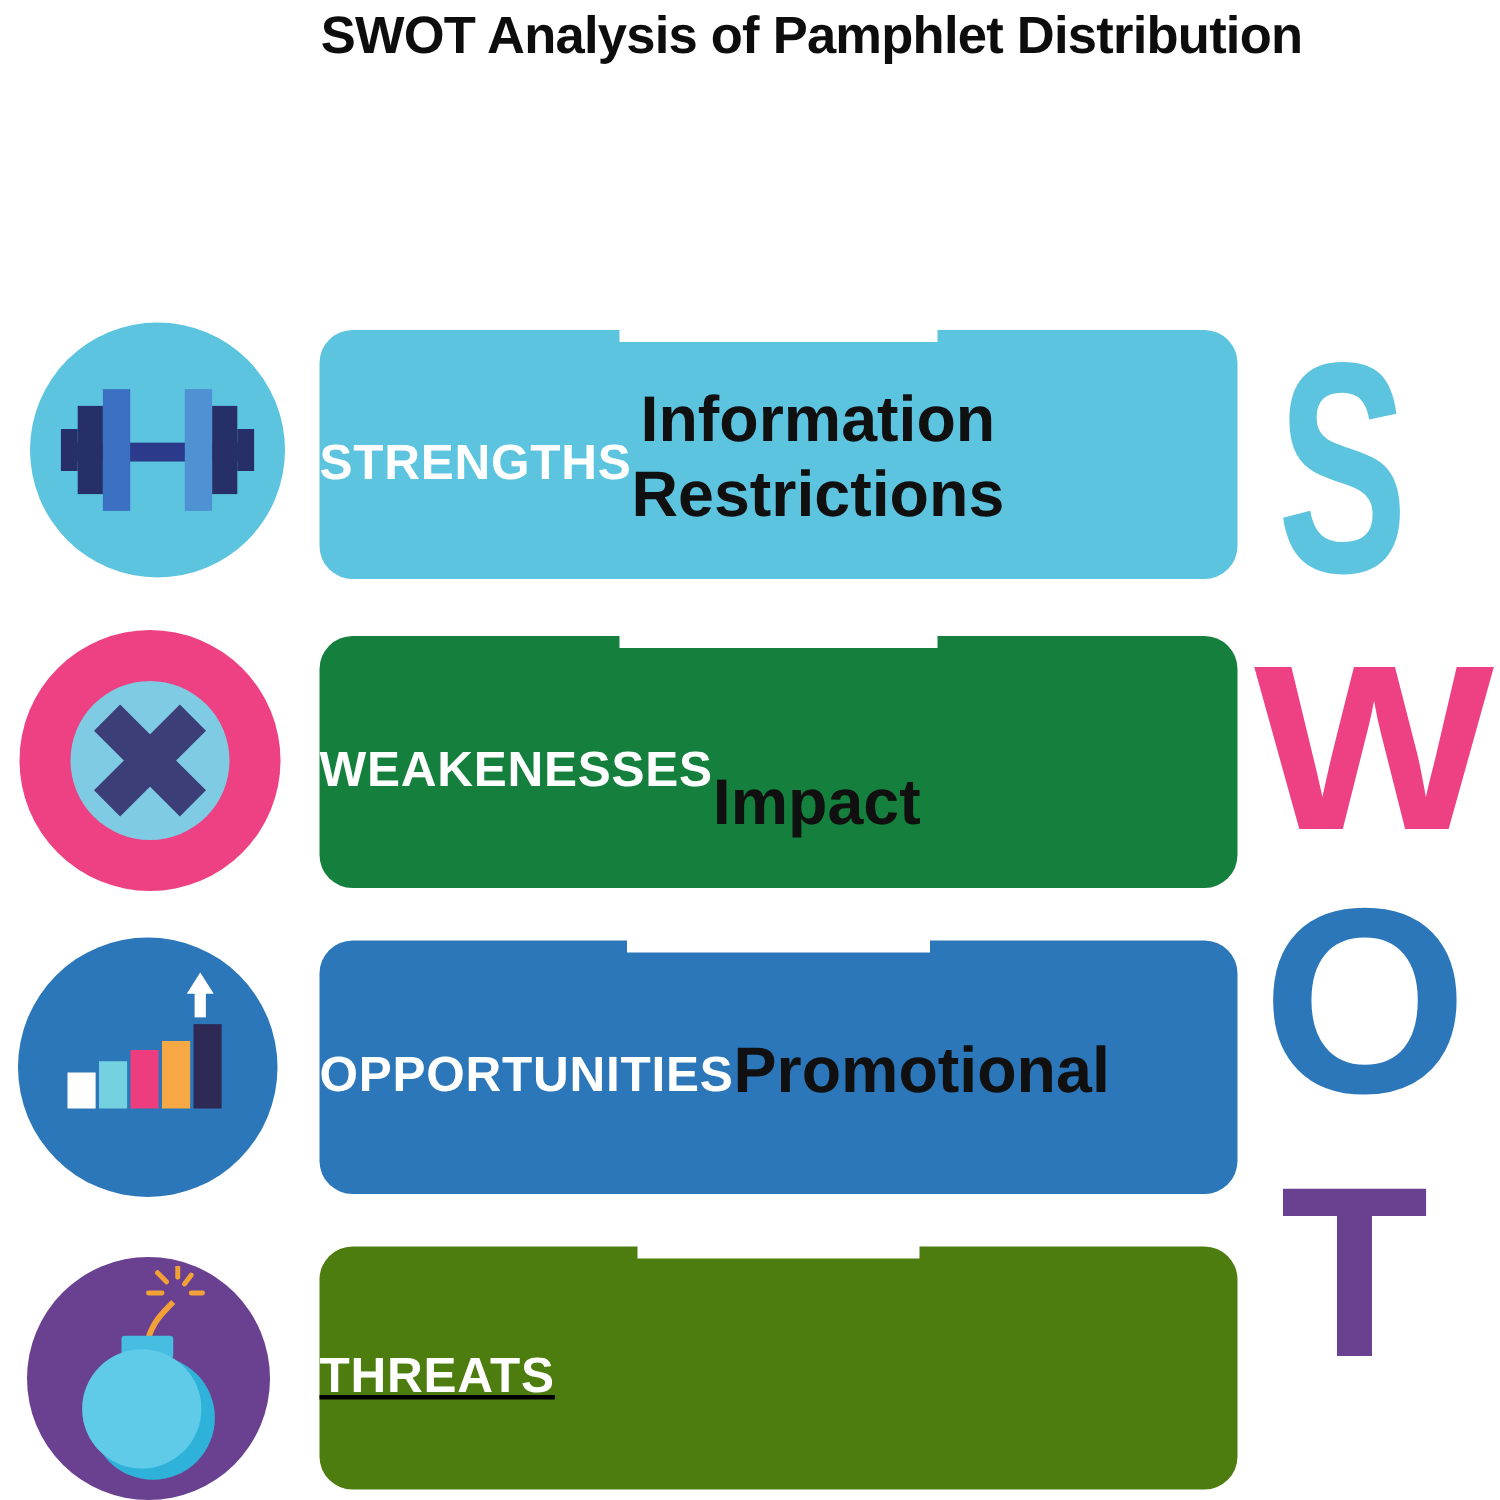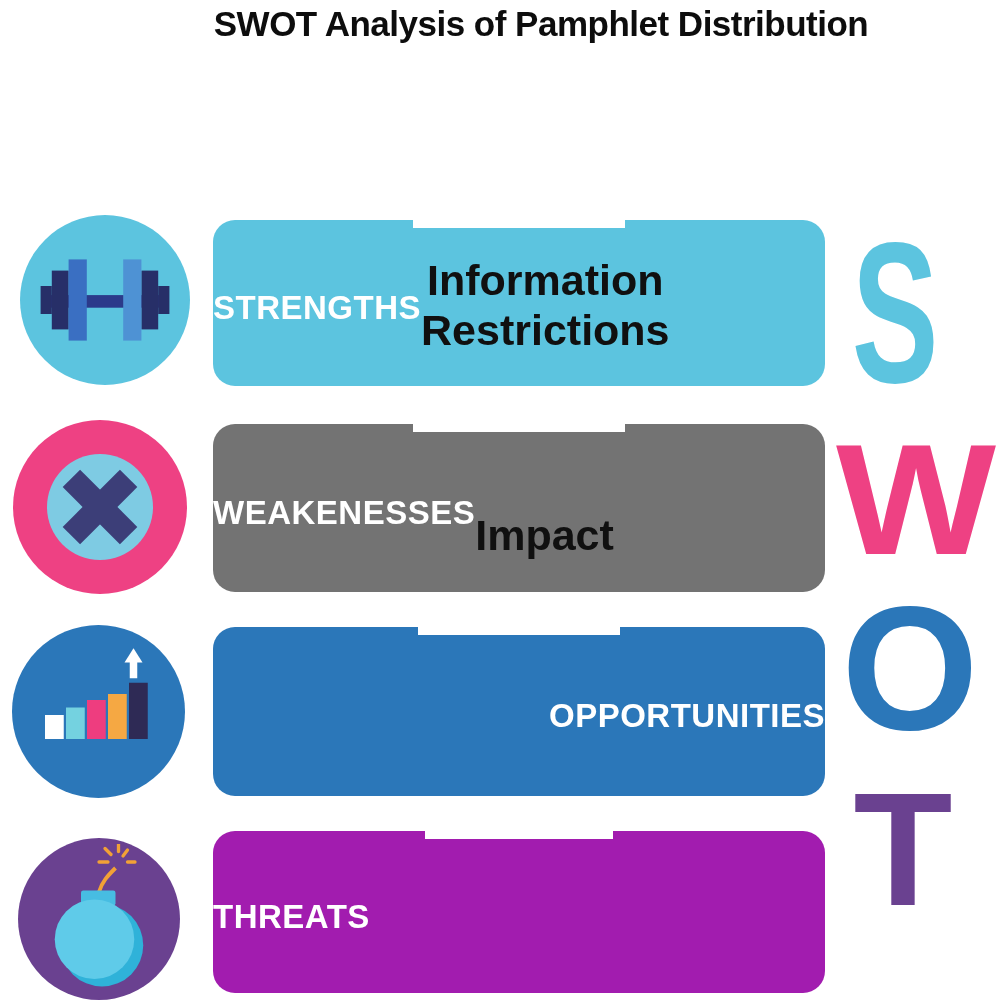--- a/index.html
+++ b/index.html
@@ -31,23 +31,23 @@
   }
   .row-s .badge{left:20px;top:0;width:170px;height:170px;background:#5cc4df;}
   .row-w .badge{left:13px;top:0;width:174px;height:174px;background:#ee4183;}
   .row-o .badge{left:12px;top:0;width:173px;height:173px;background:#2b77b9;}
   .row-t .badge{left:18px;top:2px;width:162px;height:162px;background:#6a4190;}
   .card{
     position:absolute;left:197px;width:612px;border-radius:22px;
     display:flex;flex-direction:row;align-items:center;margin-left:16px;
   }
   .row-s .card{top:5px;height:166px;background:#5cc4df;}
-  .row-w .card{top:4px;height:168px;background:#737373;}
-  .row-o .card{top:2px;height:169px;background:#2b77b9;justify-content:flex-end;}
-  .row-t .card{top:-5px;height:162px;background:#a21caf;}
+  .row-w .card{top:4px;height:168px;background:#15803d;}
+  .row-o .card{top:2px;height:169px;background:#2b77b9;}
+  .row-t .card{top:-5px;height:162px;background:#4d7c0f;text-decoration:underline;}
   .hdr-bar{
     position:absolute;top:-6px;left:50%;transform:translateX(-50%);
     height:14px;background:#ffffff;
   }
   .row-s .hdr-bar{width:212px}.row-w .hdr-bar{width:212px}
   .row-o .hdr-bar{width:202px}.row-t .hdr-bar{width:188px}
   .hdr{
     margin-top:10px;font-size:33px;font-weight:bold;color:#ffffff;
     letter-spacing:0.5px;line-height:1.1;
   }
@@ -131,21 +131,21 @@
         <rect x="56" y="38" width="12.5" height="30" fill="#f5a843"></rect>
         <rect x="70" y="30.5" width="12.5" height="37.5" fill="#2e2a55"></rect>
         <polygon points="67,17 79,17 73,7.5" fill="#ffffff"></polygon>
         <rect x="70.5" y="16" width="5" height="11.5" fill="#ffffff"></rect>
       </svg>
     </div>
     <div class="card">
       <div class="hdr-bar"></div>
       <div class="hdr">OPPORTUNITIES</div>
       <div class="card-text">
-        <br>
+        <span>Promotional</span><br>
       </div>
     </div>
   </section>
 
   <section class="row row-t">
     <div class="badge">
       <svg width="150" height="150" viewBox="0 0 100 100">
         <path d="M50 32 C52 25 56 21 61 16" stroke="#f2a136" stroke-width="2.6" fill="none"></path>
         <g stroke="#f2a136" stroke-width="2.2" stroke-linecap="round">
           <line x1="50" y1="12" x2="56" y2="12"></line>

